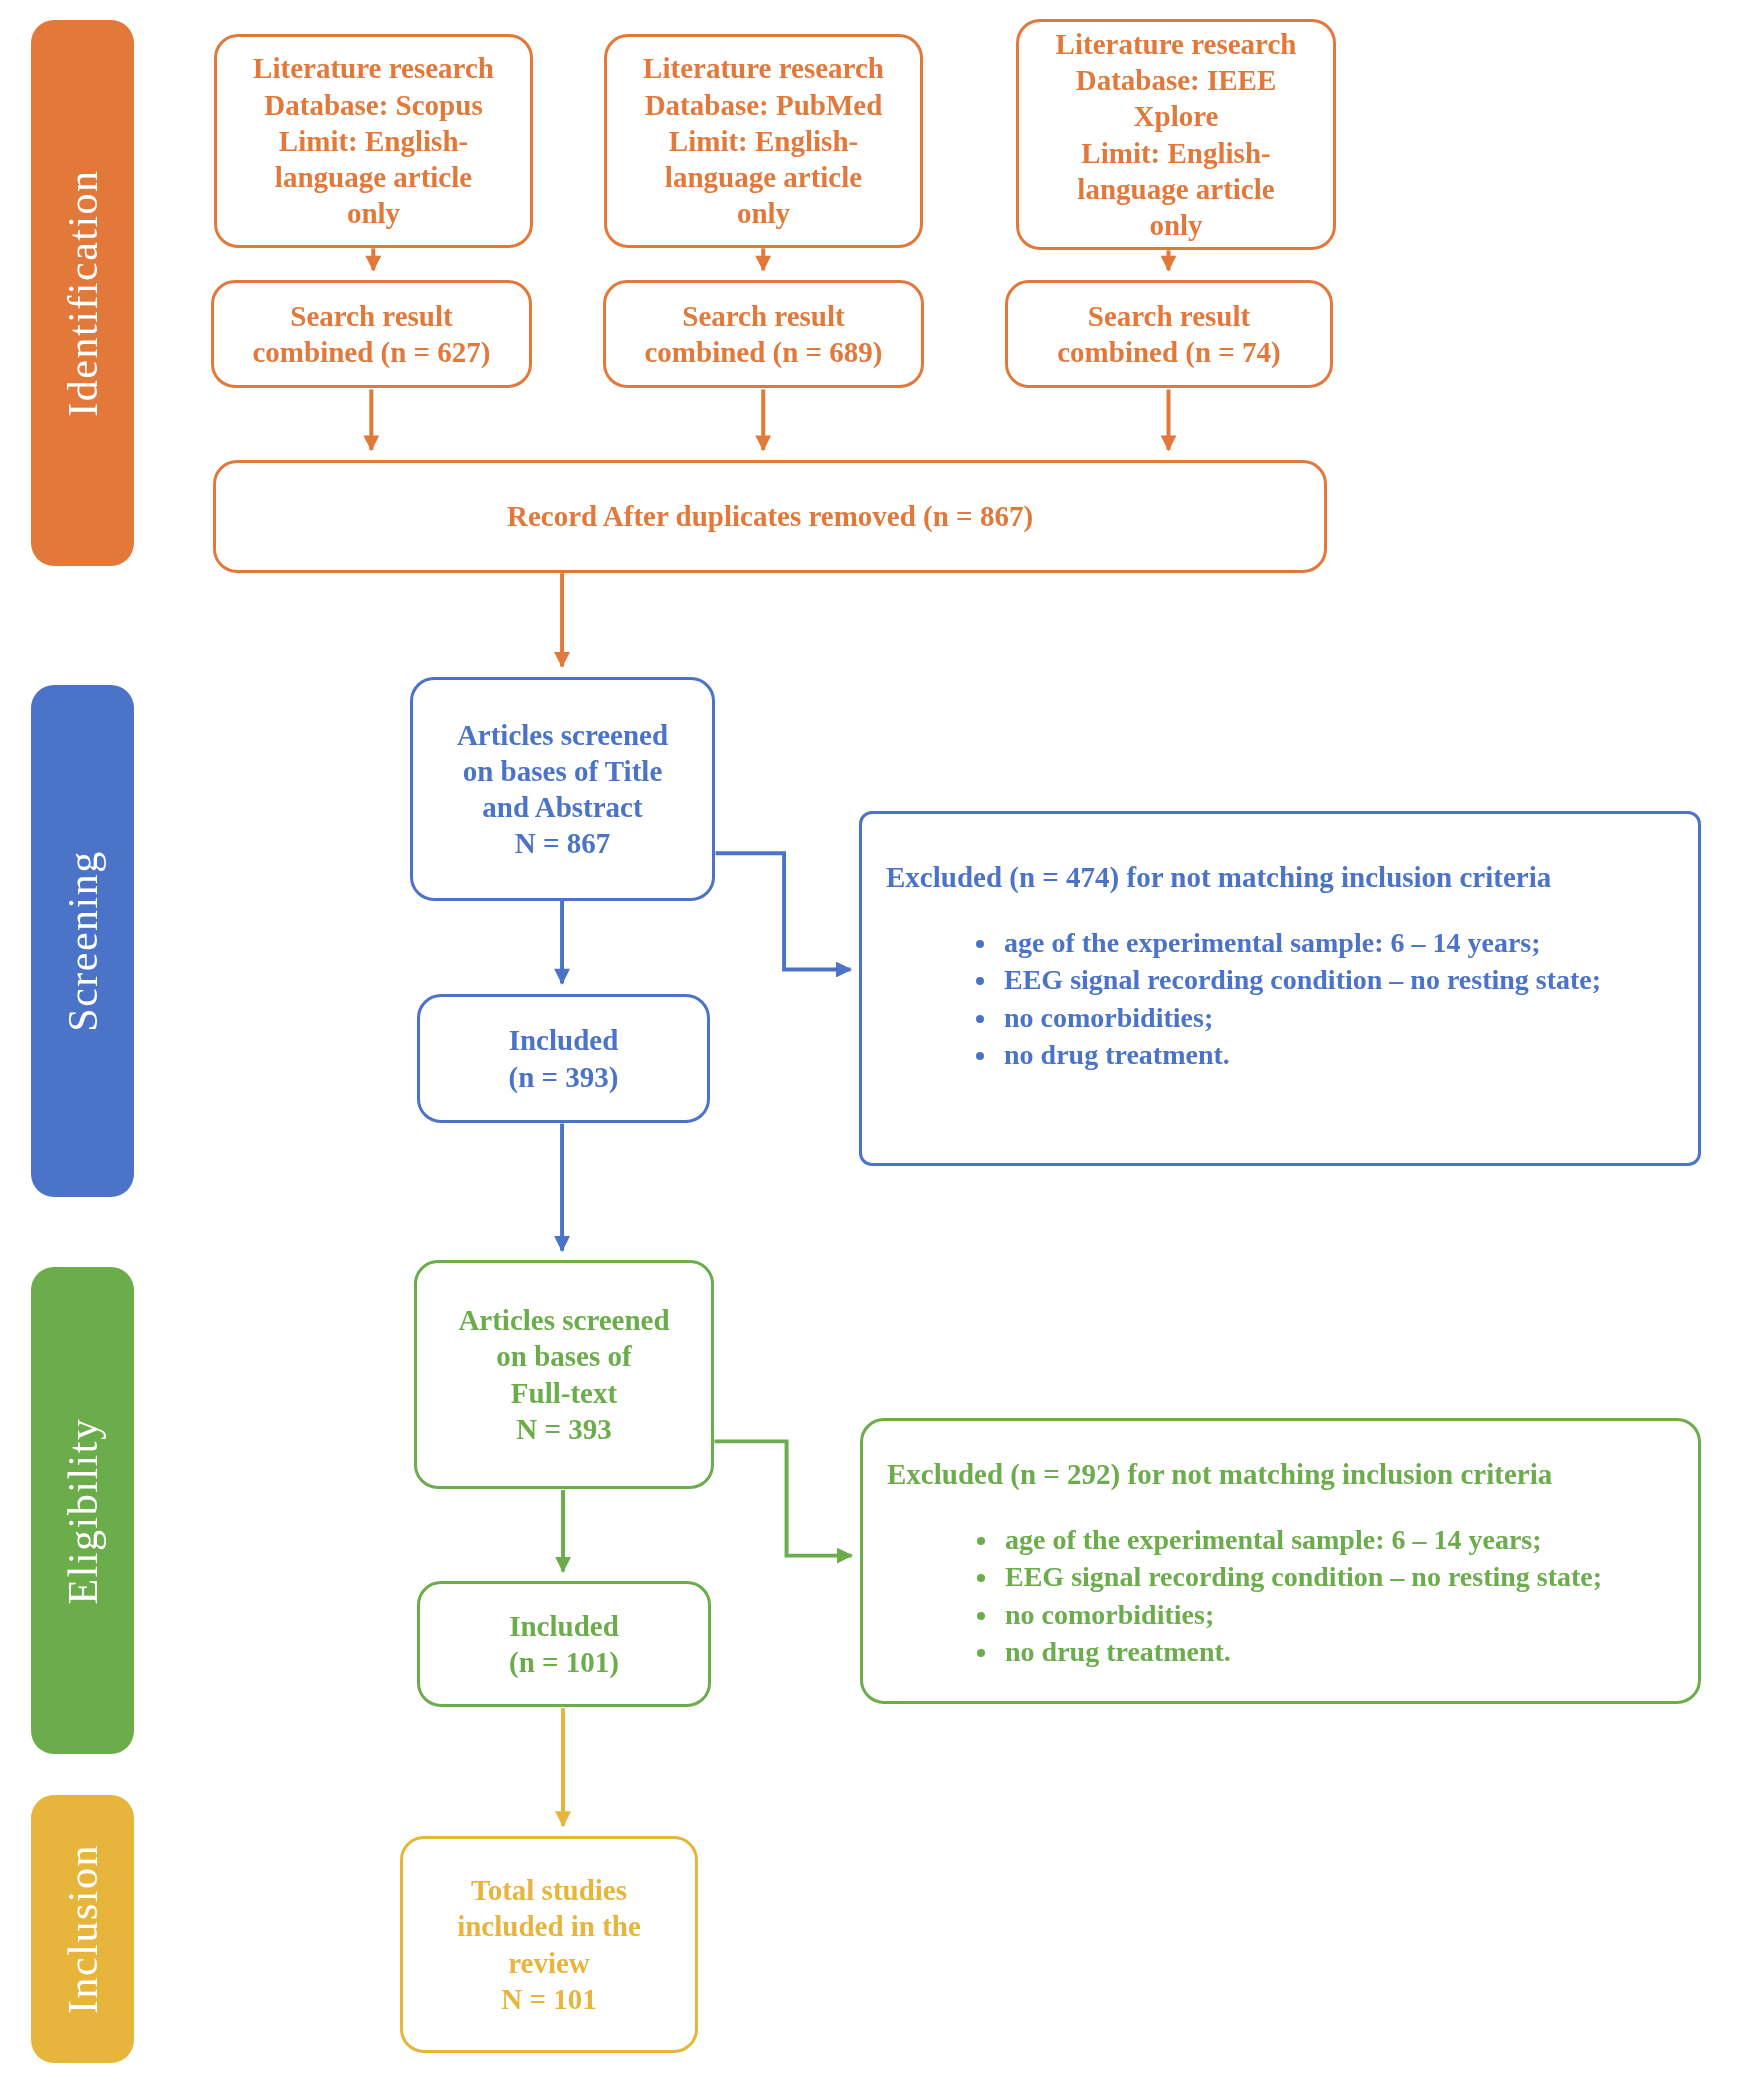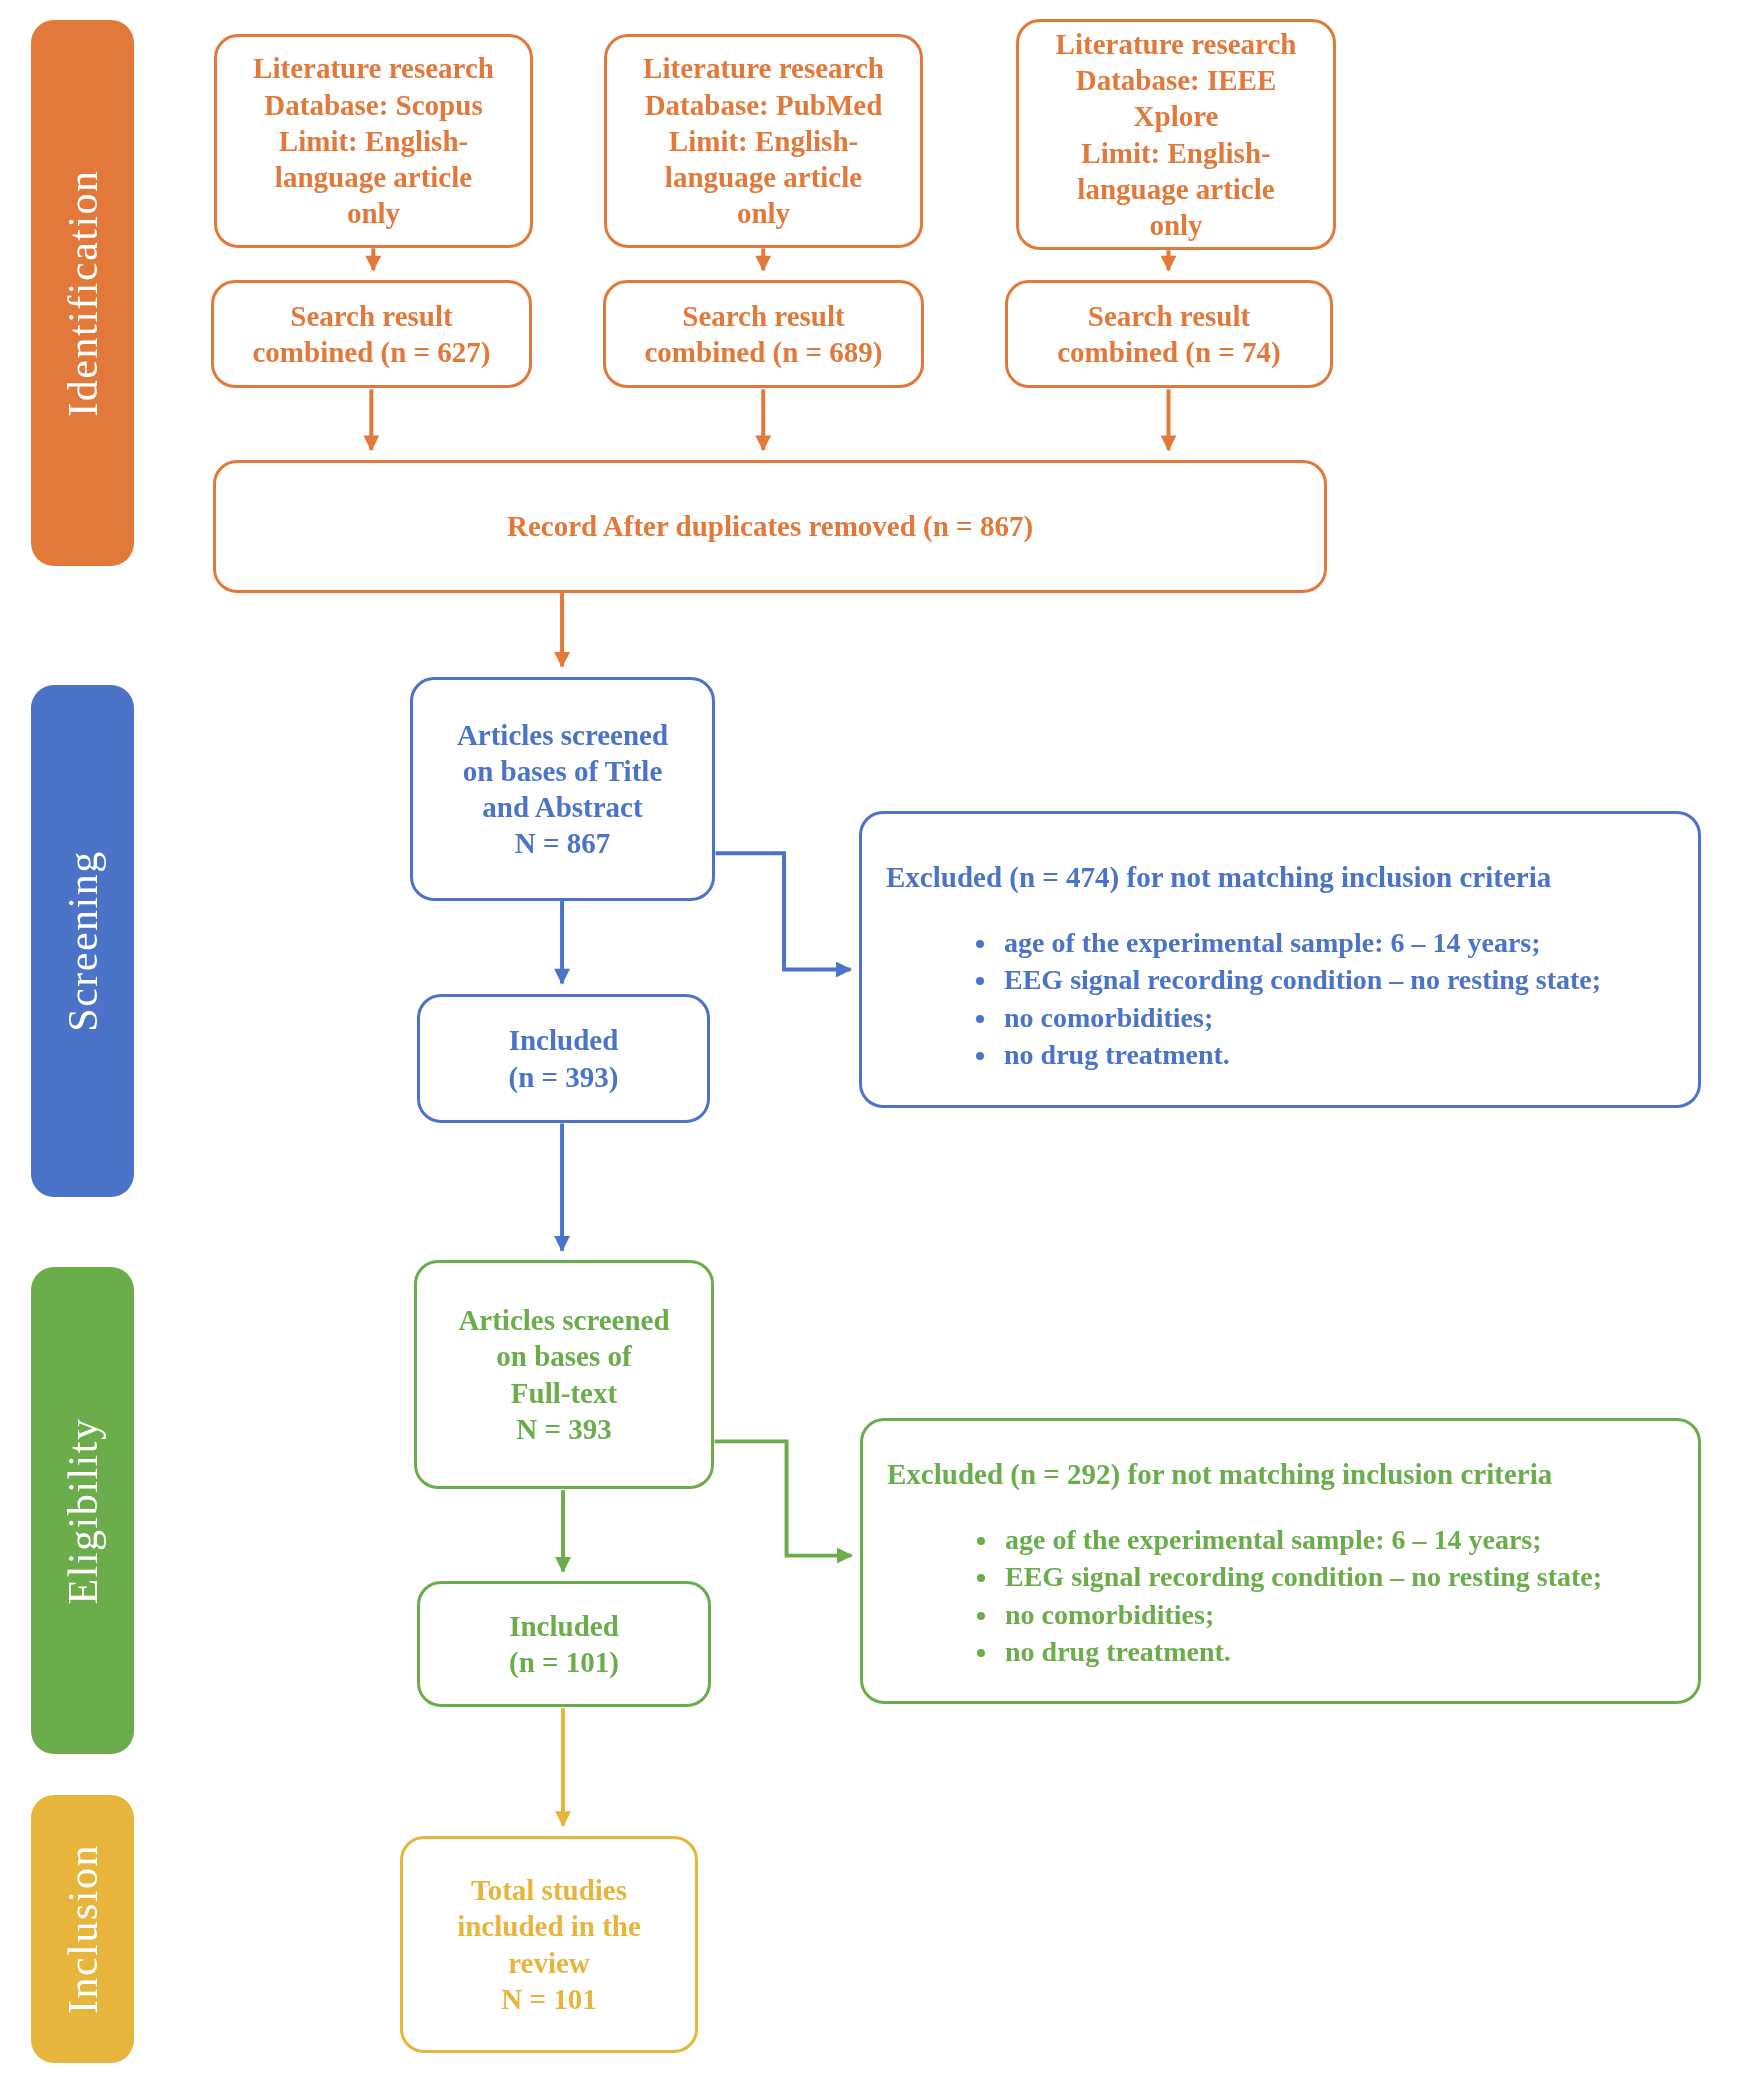--- a/index.html
+++ b/index.html
@@ -129,28 +129,28 @@
 language article
 only</div>
 
   <div class="box bx-orange" style="left:211px; top:280px; width:321px; height:108px;">Search result
 combined (n = 627)</div>
   <div class="box bx-orange" style="left:603px; top:280px; width:321px; height:108px;">Search result
 combined (n = 689)</div>
   <div class="box bx-orange" style="left:1005px; top:280px; width:328px; height:108px;">Search result
 combined (n = 74)</div>
 
-  <div class="box bx-orange" style="left:213px; top:460px; width:1114px; height:133px;">Record After duplicates removed (n = 867)</div>
+  <div class="box bx-orange" style="left:213px; top:460px; width:1114px; height:113px;">Record After duplicates removed (n = 867)</div>
 
   <div class="box bx-blue" style="left:410px; top:677px; width:305px; height:224px;">Articles screened
 on bases of Title
 and Abstract
 N = 867</div>
 
-  <div class="box bx-blue excl" style="left:859px; top:811px; width:842px; height:297px;">
+  <div class="box bx-blue excl" style="left:859px; top:811px; width:842px; height:355px;border-radius:13px;">
     <div class="excl-inner">
       <div class="excl-title">Excluded (n = 474) for not matching inclusion criteria</div>
       <ul class="excl-list">
         <li>age of the experimental sample: 6 – 14 years;</li>
         <li>EEG signal recording condition – no resting state;</li>
         <li>no comorbidities;</li>
         <li>no drug treatment.</li>
       </ul>
     </div>
   </div>

